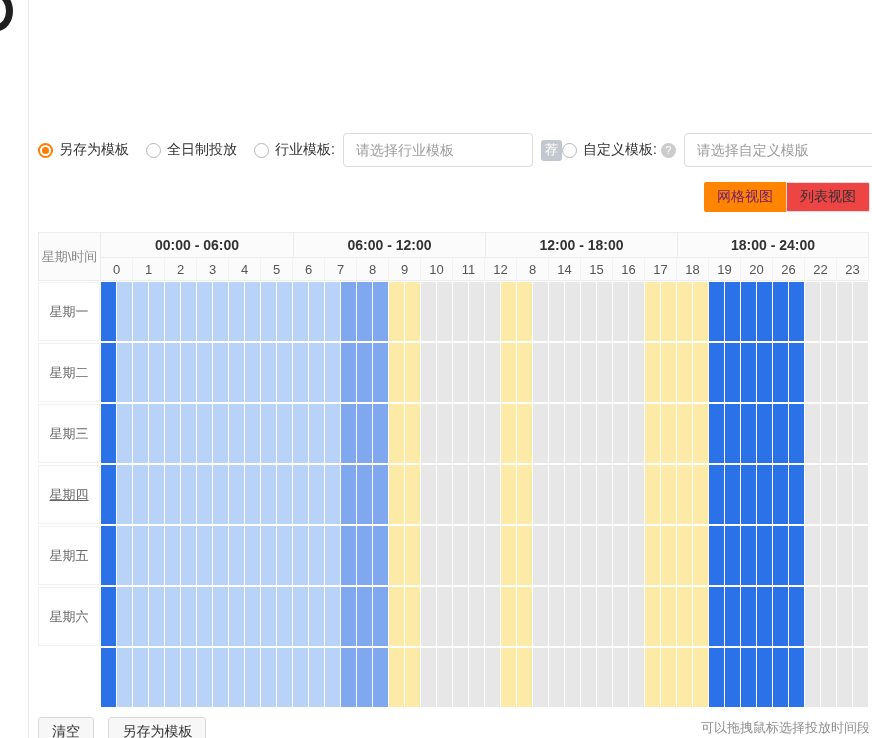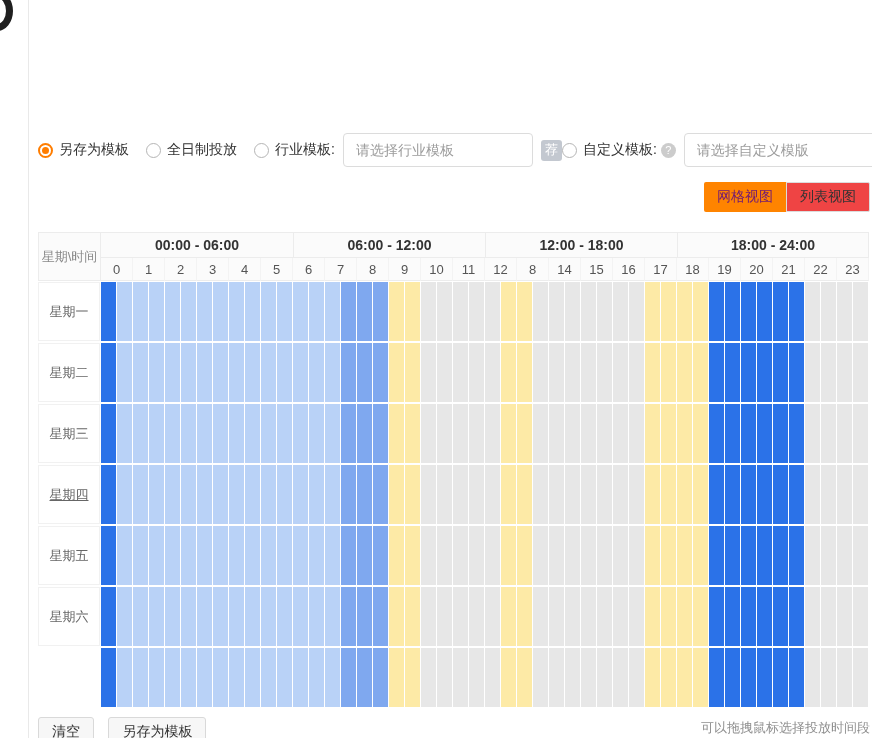--- a/index.html
+++ b/index.html
@@ -122,21 +122,21 @@
         <div class="sc-hour" style="grid-area: 2 / 24 / auto / span 2;">11</div>
         <div class="sc-hour" style="grid-area: 2 / 26 / auto / span 2;">12</div>
         <div class="sc-hour" style="grid-area: 2 / 28 / auto / span 2;">8</div>
         <div class="sc-hour" style="grid-area: 2 / 30 / auto / span 2;">14</div>
         <div class="sc-hour" style="grid-area: 2 / 32 / auto / span 2;">15</div>
         <div class="sc-hour" style="grid-area: 2 / 34 / auto / span 2;">16</div>
         <div class="sc-hour" style="grid-area: 2 / 36 / auto / span 2;">17</div>
         <div class="sc-hour" style="grid-area: 2 / 38 / auto / span 2;">18</div>
         <div class="sc-hour" style="grid-area: 2 / 40 / auto / span 2;">19</div>
         <div class="sc-hour" style="grid-area: 2 / 42 / auto / span 2;">20</div>
-        <div class="sc-hour" style="grid-area: 2 / 44 / auto / span 2;">21</div>
+        <div class="sc-hour" style="grid-area: 2 / 44 / auto / span 2;">26</div>
         <div class="sc-hour" style="grid-area: 2 / 46 / auto / span 2;">22</div>
         <div class="sc-hour" style="grid-area: 2 / 48 / auto / span 2;">23</div>
         <div class="sc-day" style="grid-area: 3 / 1;">星期一</div>
         <div class="sc-cell" style="grid-area: 3 / 2; background: rgb(43, 114, 232);"></div>
         <div class="sc-cell" style="grid-area: 3 / 3; background: rgb(185, 210, 247);"></div>
         <div class="sc-cell" style="grid-area: 3 / 4; background: rgb(185, 210, 247);"></div>
         <div class="sc-cell" style="grid-area: 3 / 5; background: rgb(185, 210, 247);"></div>
         <div class="sc-cell" style="grid-area: 3 / 6; background: rgb(185, 210, 247);"></div>
         <div class="sc-cell" style="grid-area: 3 / 7; background: rgb(185, 210, 247);"></div>
         <div class="sc-cell" style="grid-area: 3 / 8; background: rgb(185, 210, 247);"></div>

